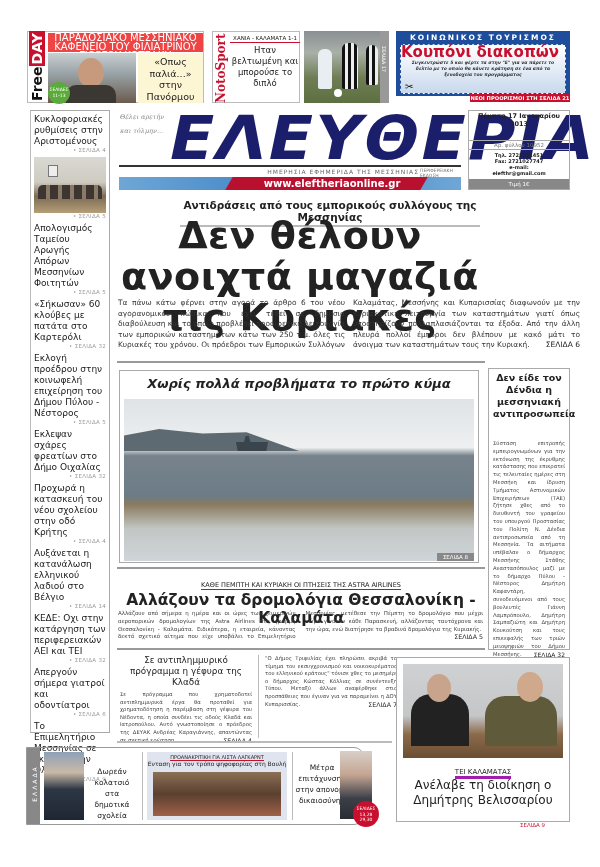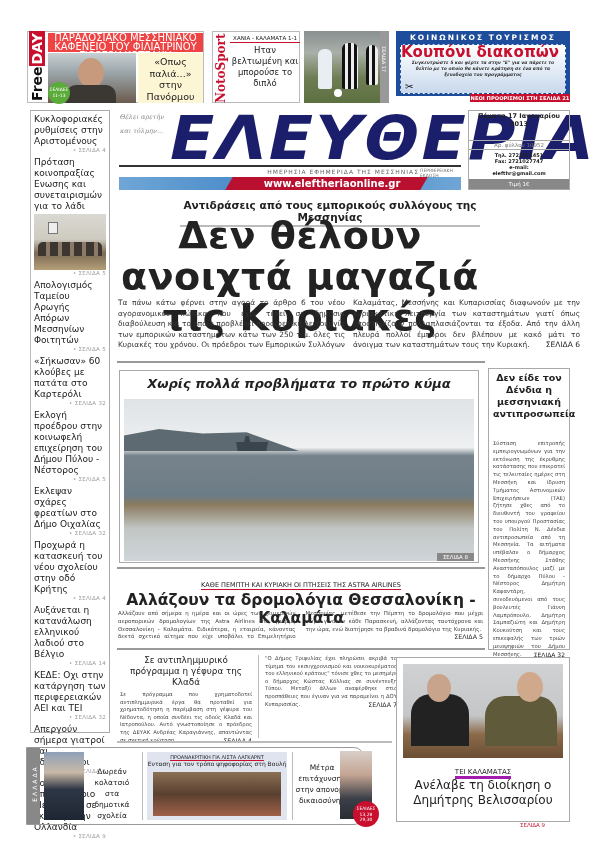--- a/index.html
+++ b/index.html
@@ -163,21 +163,20 @@
   </div>
 </div>
 <div id="tourstrip" class="abs">ΝΕΟΙ ΠΡΟΟΡΙΣΜΟΙ ΣΤΗ ΣΕΛΙΔΑ 21</div>
 
 <div id="sidebar" class="abs">
   <div class="sb-item">
       <div class="sb-title">Κυκλοφοριακές ρυθμίσεις στην Αριστομένους</div>
       <div class="sb-page">• ΣΕΛΙΔΑ 4</div>
     </div>
   <div class="sb-item">
-      <div class="sb-title">Πρόταση κοινοπραξίας Ενωσης και συνεταιρισμών για το λάδι</div>
       <div class="sb-photo">
         <div class="win"></div>
         <div class="ppl"></div>
       </div>
       <div class="sb-page">• ΣΕΛΙΔΑ 5</div>
     </div>
   <div class="sb-item">
       <div class="sb-title">Απολογισμός Ταμείου Αρωγής Απόρων Μεσσηνίων Φοιτητών</div>
       <div class="sb-page">• ΣΕΛΙΔΑ 5</div>
     </div>

